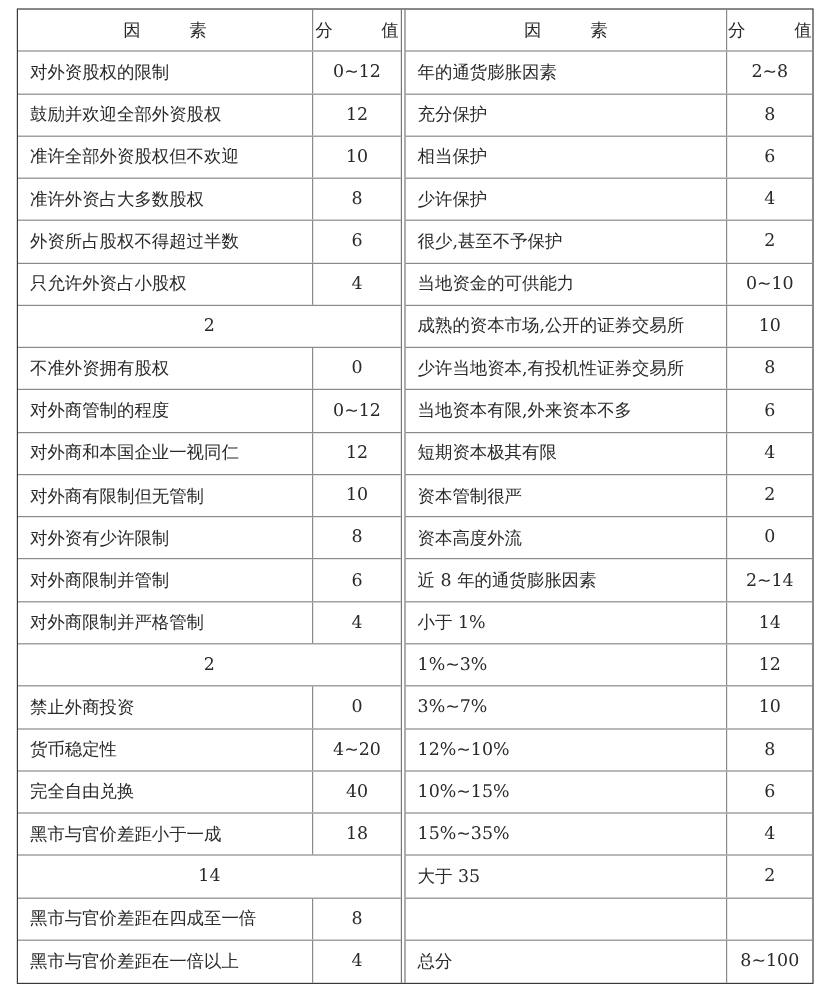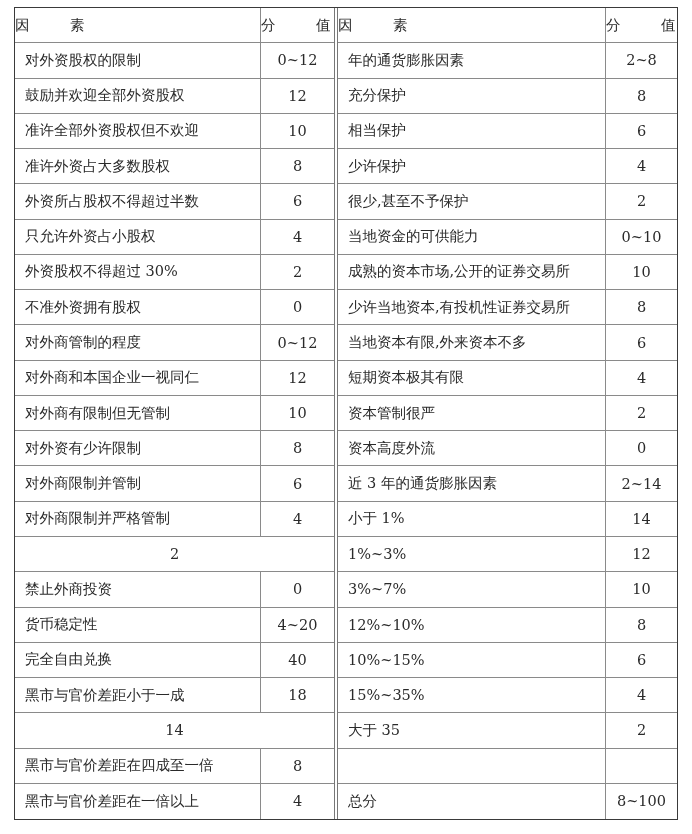--- a/index.html
+++ b/index.html
@@ -11,21 +11,21 @@
   .half.left { width: 319px; border-right: 1px solid #777; }
   .gap { width: 2px; }
   .half.right { flex: 1; border-left: 1px solid #777; }
   .row { display: flex; height: 35.35px; border-bottom: 1px solid #8a8a8a; box-sizing: border-box; }
   .row:last-child { border-bottom: none; }
   .cell { display: flex; align-items: center; box-sizing: border-box; font-size: 14.5px; white-space: nowrap; }
   .factor { padding-left: 10px; border-right: 1px solid #8a8a8a; }
   .half.left .factor { width: 246px; }
   .half.right .factor { width: 268px; }
   .score { flex: 1; justify-content: center; }
-  .row.head .cell { justify-content: flex-start; padding-left: 0; letter-spacing: 0.9em; font-family: Liberation Mono, monospace; }
+  .row.head .cell { justify-content: center; padding-left: 0; letter-spacing: 0.9em; font-family: Liberation Mono, monospace; }
   .row.head .cell span { margin-right: -0.9em; }
 </style>
 </head>
 <body>
 
 <div class="tbl">
   <div class="half left">
     <div class="row head">
       <div class="cell factor">
           <span>因　素</span>
@@ -46,21 +46,20 @@
         </div><div class="row">
           <div class="cell factor">准许外资占大多数股权</div>
           <div class="cell score">8</div>
         </div><div class="row">
           <div class="cell factor">外资所占股权不得超过半数</div>
           <div class="cell score">6</div>
         </div><div class="row">
           <div class="cell factor">只允许外资占小股权</div>
           <div class="cell score">4</div>
         </div><div class="row">
-          <div class="cell factor">外资股权不得超过 30%</div>
           <div class="cell score">2</div>
         </div><div class="row">
           <div class="cell factor">不准外资拥有股权</div>
           <div class="cell score">0</div>
         </div><div class="row">
           <div class="cell factor">对外商管制的程度</div>
           <div class="cell score">0~12</div>
         </div><div class="row">
           <div class="cell factor">对外商和本国企业一视同仁</div>
           <div class="cell score">12</div>
@@ -140,21 +139,21 @@
         </div><div class="row">
           <div class="cell factor">短期资本极其有限</div>
           <div class="cell score">4</div>
         </div><div class="row">
           <div class="cell factor">资本管制很严</div>
           <div class="cell score">2</div>
         </div><div class="row">
           <div class="cell factor">资本高度外流</div>
           <div class="cell score">0</div>
         </div><div class="row">
-          <div class="cell factor">近 3 年的通货膨胀因素</div>
+          <div class="cell factor">近 8 年的通货膨胀因素</div>
           <div class="cell score">2~14</div>
         </div><div class="row">
           <div class="cell factor">小于 1%</div>
           <div class="cell score">14</div>
         </div><div class="row">
           <div class="cell factor">1%~3%</div>
           <div class="cell score">12</div>
         </div><div class="row">
           <div class="cell factor">3%~7%</div>
           <div class="cell score">10</div>

